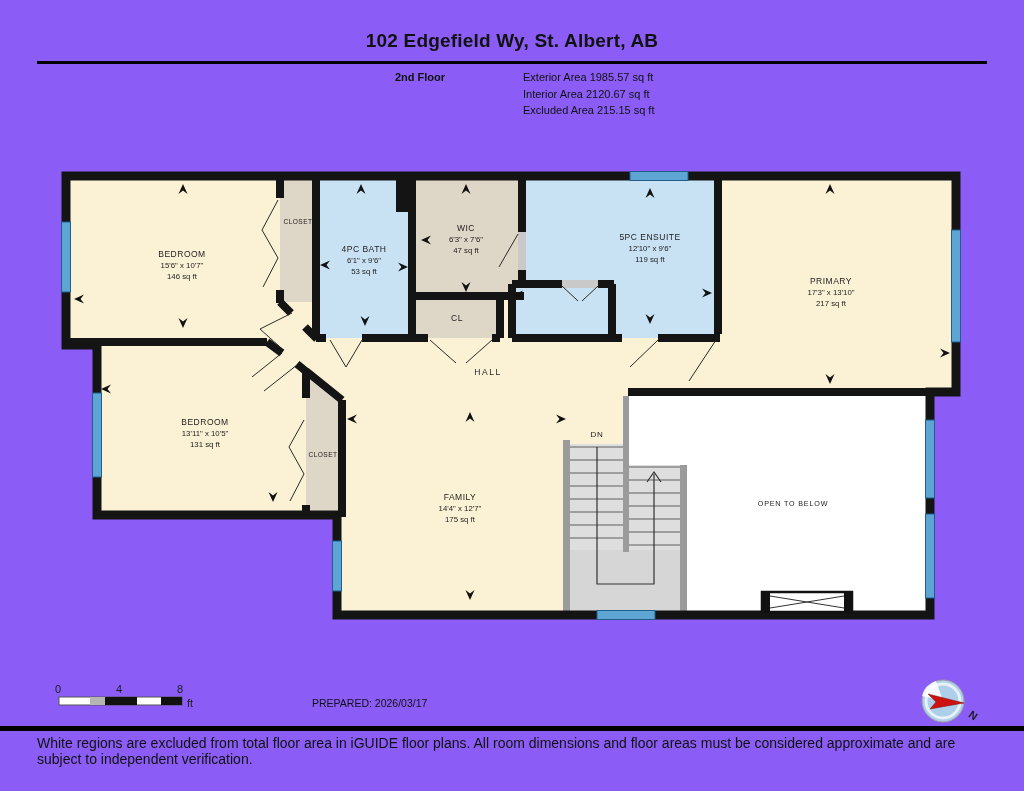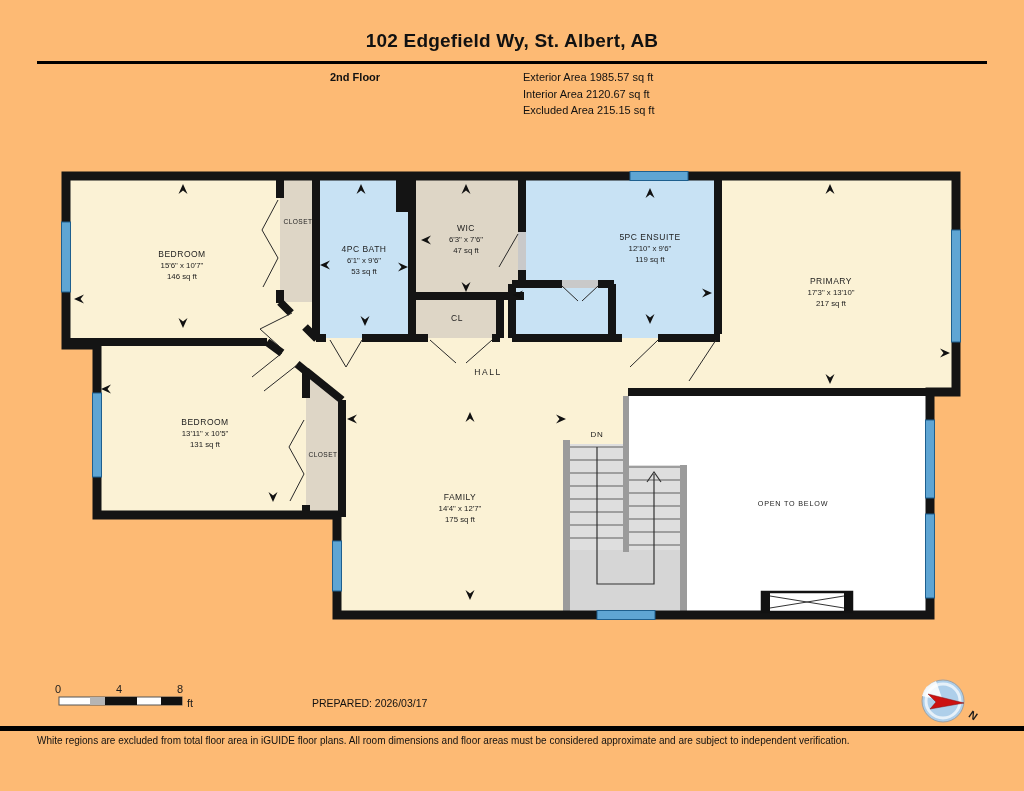--- a/index.html
+++ b/index.html
@@ -1,27 +1,27 @@
 <!DOCTYPE html>
 <html><head>
 <meta charset="utf-8">
 <style>
   html,body{margin:0;padding:0;background:#fff;}
-  #page{position:relative;width:1024px;height:791px;background:#fdba74;overflow:hidden;
+  #page{position:relative;width:1024px;height:791px;background:#8b5cf6;overflow:hidden;
         font-family:"Liberation Sans",sans-serif;color:#111;}
   .title{position:absolute;left:0;top:30px;width:1024px;text-align:center;
          font-size:19px;font-weight:bold;letter-spacing:.2px;}
   .hrule{position:absolute;left:37px;top:61px;width:950px;height:3px;background:#000;}
-  .floorlbl{position:absolute;left:330px;top:71px;width:180px;text-align:left;
+  .floorlbl{position:absolute;left:330px;top:71px;width:180px;text-align:center;
             font-size:11px;font-weight:bold;}
   .stat{position:absolute;left:523px;width:260px;font-size:11px;}
   .s1{top:71px}.s2{top:88px}.s3{top:104px}
   .prepared{position:absolute;left:312px;top:697px;width:400px;text-align:left;font-size:10.5px;}
   .botbar{position:absolute;left:0;top:726px;width:1024px;height:5px;background:#000;}
-  .disclaimer{position:absolute;left:37px;top:735px;width:960px;font-size:10px;color:#111;}
+  .disclaimer{position:absolute;left:37px;top:735px;width:960px;font-size:14px;color:#111;}
   svg text{font-family:"Liberation Sans",sans-serif;fill:#1c1c1c;}
   .rname{font-size:8.5px;letter-spacing:.5px;text-anchor:middle;}
   .rdim{font-size:7.8px;text-anchor:middle;}
   .rarea{font-size:7.8px;text-anchor:middle;}
   .rsmall{font-size:6.6px;letter-spacing:.4px;text-anchor:middle;}
   .hall{font-size:8.5px;letter-spacing:1.5px;text-anchor:middle;}
   .open{font-size:7.2px;letter-spacing:.8px;text-anchor:middle;}
   .dn{font-size:8px;letter-spacing:.8px;text-anchor:middle;}
   .sticks{font-size:11px;}
   .wall{stroke:#141414;fill:none;}

